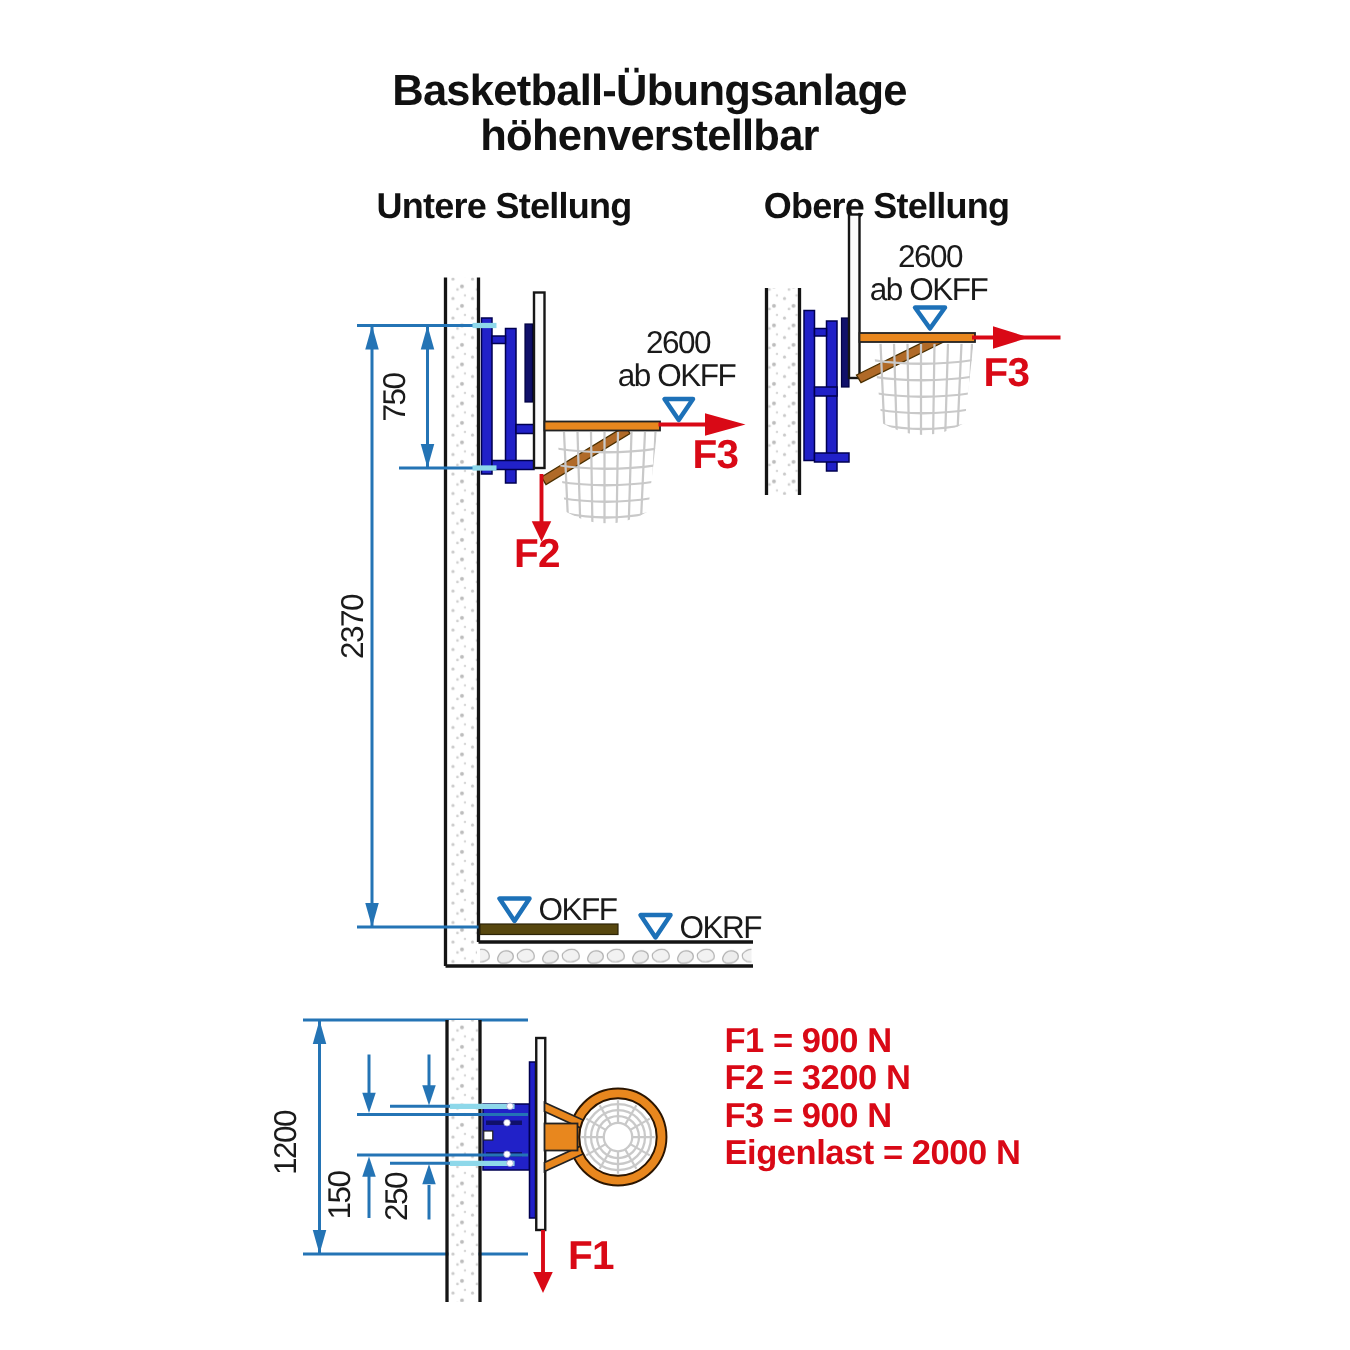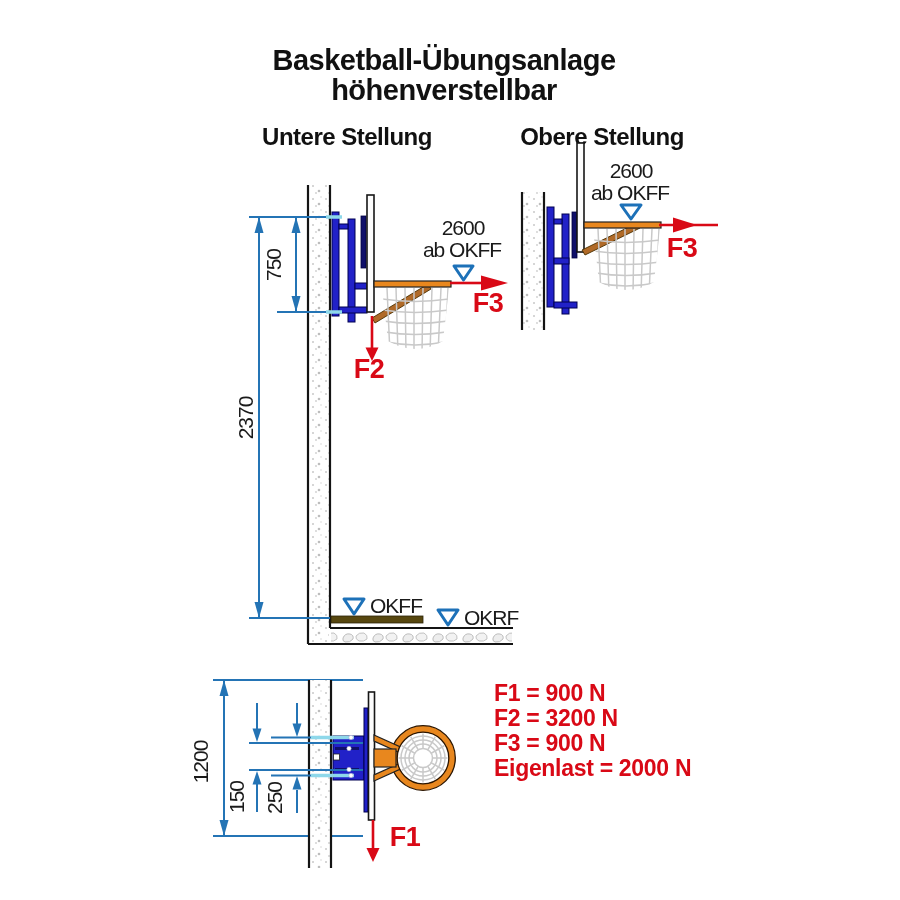--- a/index.html
+++ b/index.html
@@ -1,16 +1,16 @@
 <!DOCTYPE html>
 <html><head>
 <meta charset="utf-8">
 <style>
   html,body{margin:0;padding:0;background:#fff;}
-  .page{width:759px;height:900px;position:relative;background:#fff;font-family:"Liberation Sans",sans-serif;margin-left:11px;}
+  .page{width:759px;height:900px;position:relative;background:#fff;font-family:"Liberation Sans",sans-serif;}
   svg text{font-family:"Liberation Sans",sans-serif;}
   .title-txt{font-size:29px;font-weight:bold;fill:#111;letter-spacing:-0.5px;}
   .section-txt{font-size:24px;font-weight:bold;fill:#111;letter-spacing:-0.5px;}
   .din{font-size:21px;fill:#1a1a1a;letter-spacing:-1px;}
   .force-label{font-size:27px;font-weight:bold;fill:#d90916;letter-spacing:-0.5px;}
   .force-table{font-size:23px;font-weight:bold;fill:#d90916;letter-spacing:-0.3px;}
   .dim{stroke:#2474b5;stroke-width:2;fill:none;}
   .dimfill{fill:#2474b5;stroke:none;}
   .cyan{stroke:#8ed8ea;stroke-width:3.5;fill:none;}
   .wall-line{stroke:#141414;stroke-width:2.2;fill:none;}

